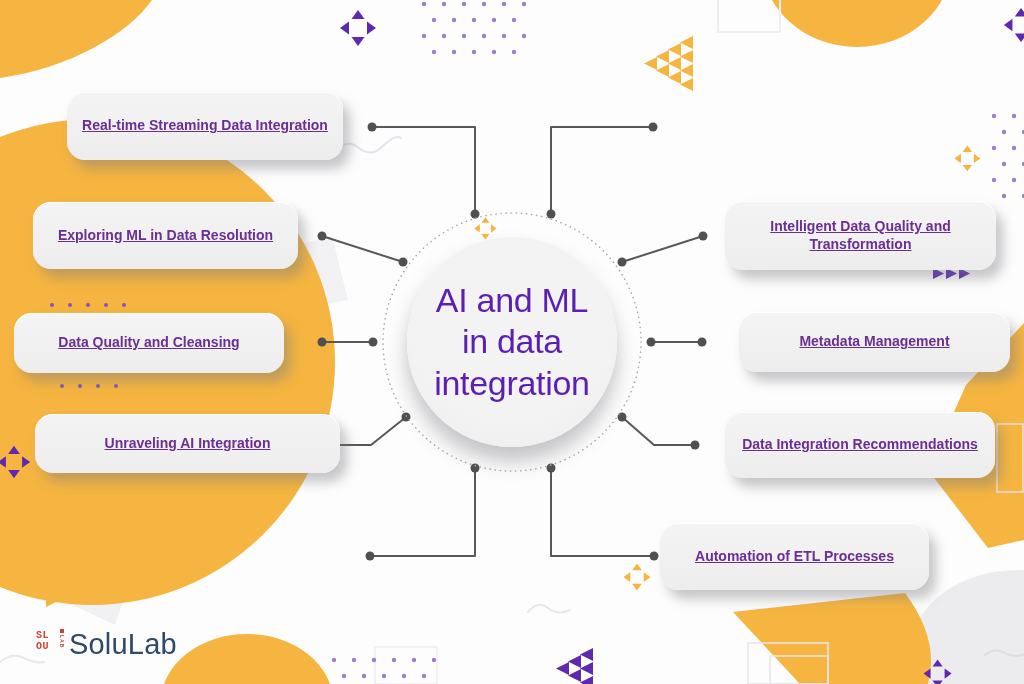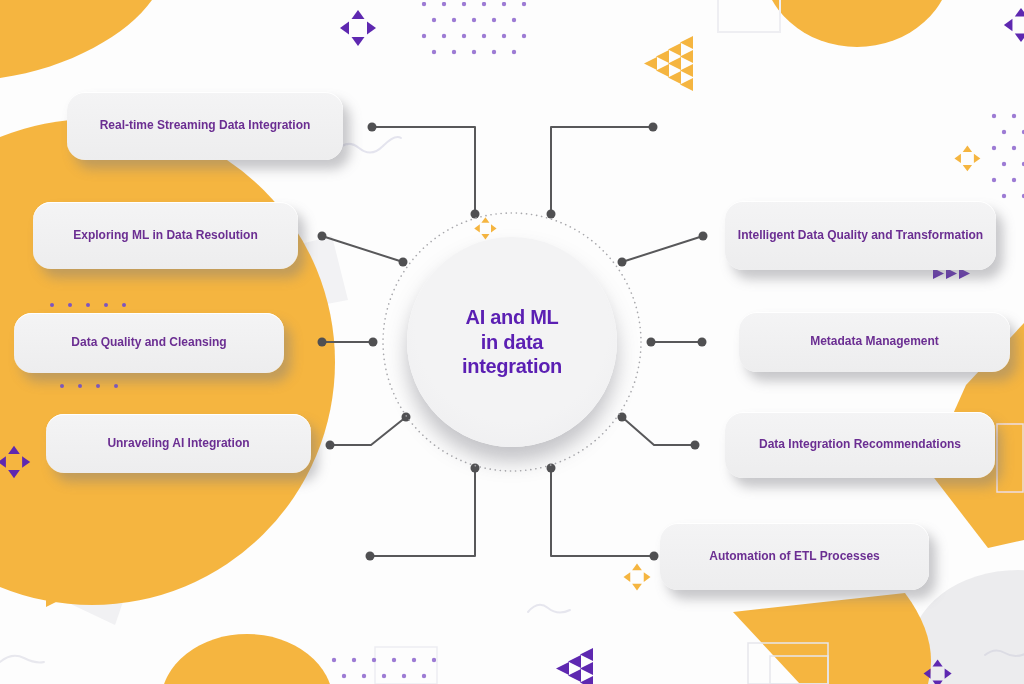--- a/index.html
+++ b/index.html
@@ -9,31 +9,31 @@
     font-family:"Liberation Sans", sans-serif;
   }
   .stage{position:absolute;inset:0;width:1024px;height:684px;}
   svg.decor{position:absolute;left:0;top:0;z-index:1;}
   .node{
     position:absolute;z-index:3;
     background:linear-gradient(180deg,#f4f4f5,#ededee);
     border-radius:18px;
     box-shadow:7px 9px 12px rgba(122,122,128,.42), inset 0 1px 0 #ffffff;
     display:flex;align-items:center;justify-content:center;text-align:center;
-    color:#6b2e92;font-weight:700;font-size:12px;line-height:1.28;
-    padding:6px 12px;box-sizing:border-box;
+    color:#6b2e92;font-weight:700;font-size:14px;line-height:1.28;
+    padding:6px 12px;box-sizing:border-box;text-decoration:underline;
   }
   .node.one-line span{white-space:nowrap;}
   .hub{
     position:absolute;left:407px;top:237px;width:210px;height:210px;z-index:3;
     background:radial-gradient(circle at 50% 42%,#f3f3f4 60%,#ececee 100%);
     border-radius:50%;
     box-shadow:0 14px 20px rgba(125,125,132,.45);
     display:flex;flex-direction:column;align-items:center;justify-content:center;
-    text-align:center;color:#5b1fb3;font-weight:700;font-size:20px;line-height:1.22;
+    text-align:center;color:#5b1fb3;font-weight:400;font-size:34px;line-height:1.22;
     letter-spacing:-0.3px;
   }
   .logo{position:absolute;left:36px;top:628px;z-index:4;display:flex;align-items:center;gap:7px;}
   .logo-mark{position:relative;width:26px;height:27px;color:#d23f34;}
   .logo-mark .rows{font-weight:800;font-size:10px;line-height:1.05;letter-spacing:.5px;font-family:"Liberation Mono", monospace;}
   .logo-mark .side{
     position:absolute;right:-2px;top:4px;font-size:5px;font-weight:700;
     writing-mode:vertical-rl;letter-spacing:1px;line-height:1;
   }
   .logo-mark .sq{position:absolute;right:-2px;top:-2px;width:4px;height:4px;background:#d23f34;}
@@ -191,21 +191,21 @@
 
 <div class="node" style="left:67px;top:92px;width:276px;height:68px;">
       <span>Real-time Streaming Data Integration</span>
     </div>
 <div class="node" style="left:33px;top:202px;width:265px;height:67px;">
       <span>Exploring ML in Data Resolution</span>
     </div>
 <div class="node one-line" style="left:14px;top:313px;width:270px;height:60px;">
       <span>Data Quality and Cleansing</span>
     </div>
-<div class="node one-line" style="left:46px;top:414px;width:265px;height:59px;justify-content:center;">
+<div class="node one-line" style="left:35px;top:414px;width:305px;height:59px;justify-content:center;">
       <span>Unraveling AI Integration</span>
     </div>
 
 <div class="node" style="left:725px;top:201px;width:271px;height:69px;">
       <span>Intelligent Data Quality and Transformation</span>
     </div>
 <div class="node" style="left:725px;top:412px;width:270px;height:66px;">
       <span>Data Integration Recommendations</span>
     </div>
 <div class="node one-line" style="left:739px;top:312px;width:271px;height:60px;">
@@ -214,14 +214,25 @@
 <div class="node" style="left:660px;top:523px;width:269px;height:67px;">
       <span>Automation of ETL Processes</span>
     </div>
 
 <div class="hub">
   <span>AI and ML</span>
   <span>in data</span>
   <span>integration</span>
 </div>
 
-
+<div class="logo">
+  <div class="logo-mark">
+    <div class="rows">
+      <div>SL</div>
+      <div>OU</div>
+    </div>
+    <div class="side">LAB</div>
+    <div class="sq"></div>
+  </div>
+  <div class="logo-word">SoluLab</div>
 </div>
 
+</div>
+
 </body></html>

